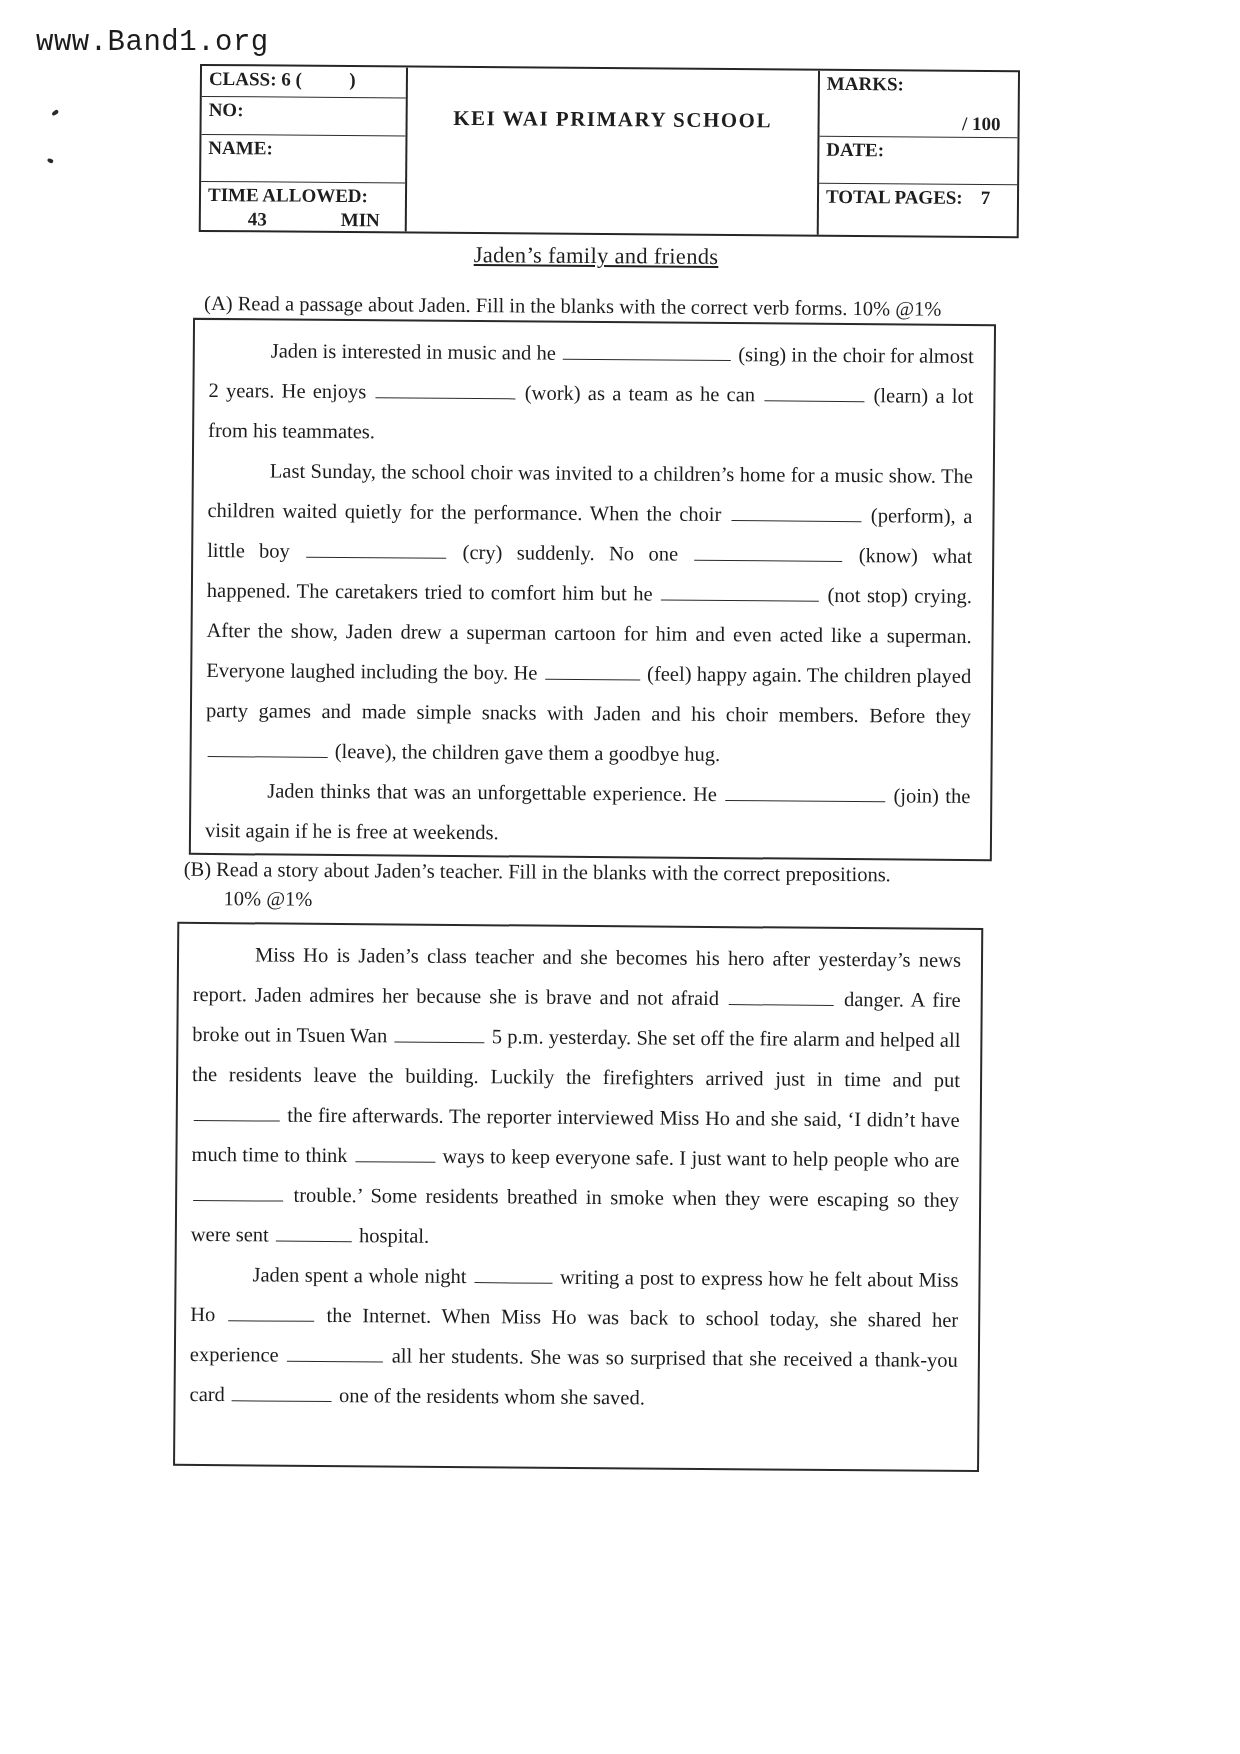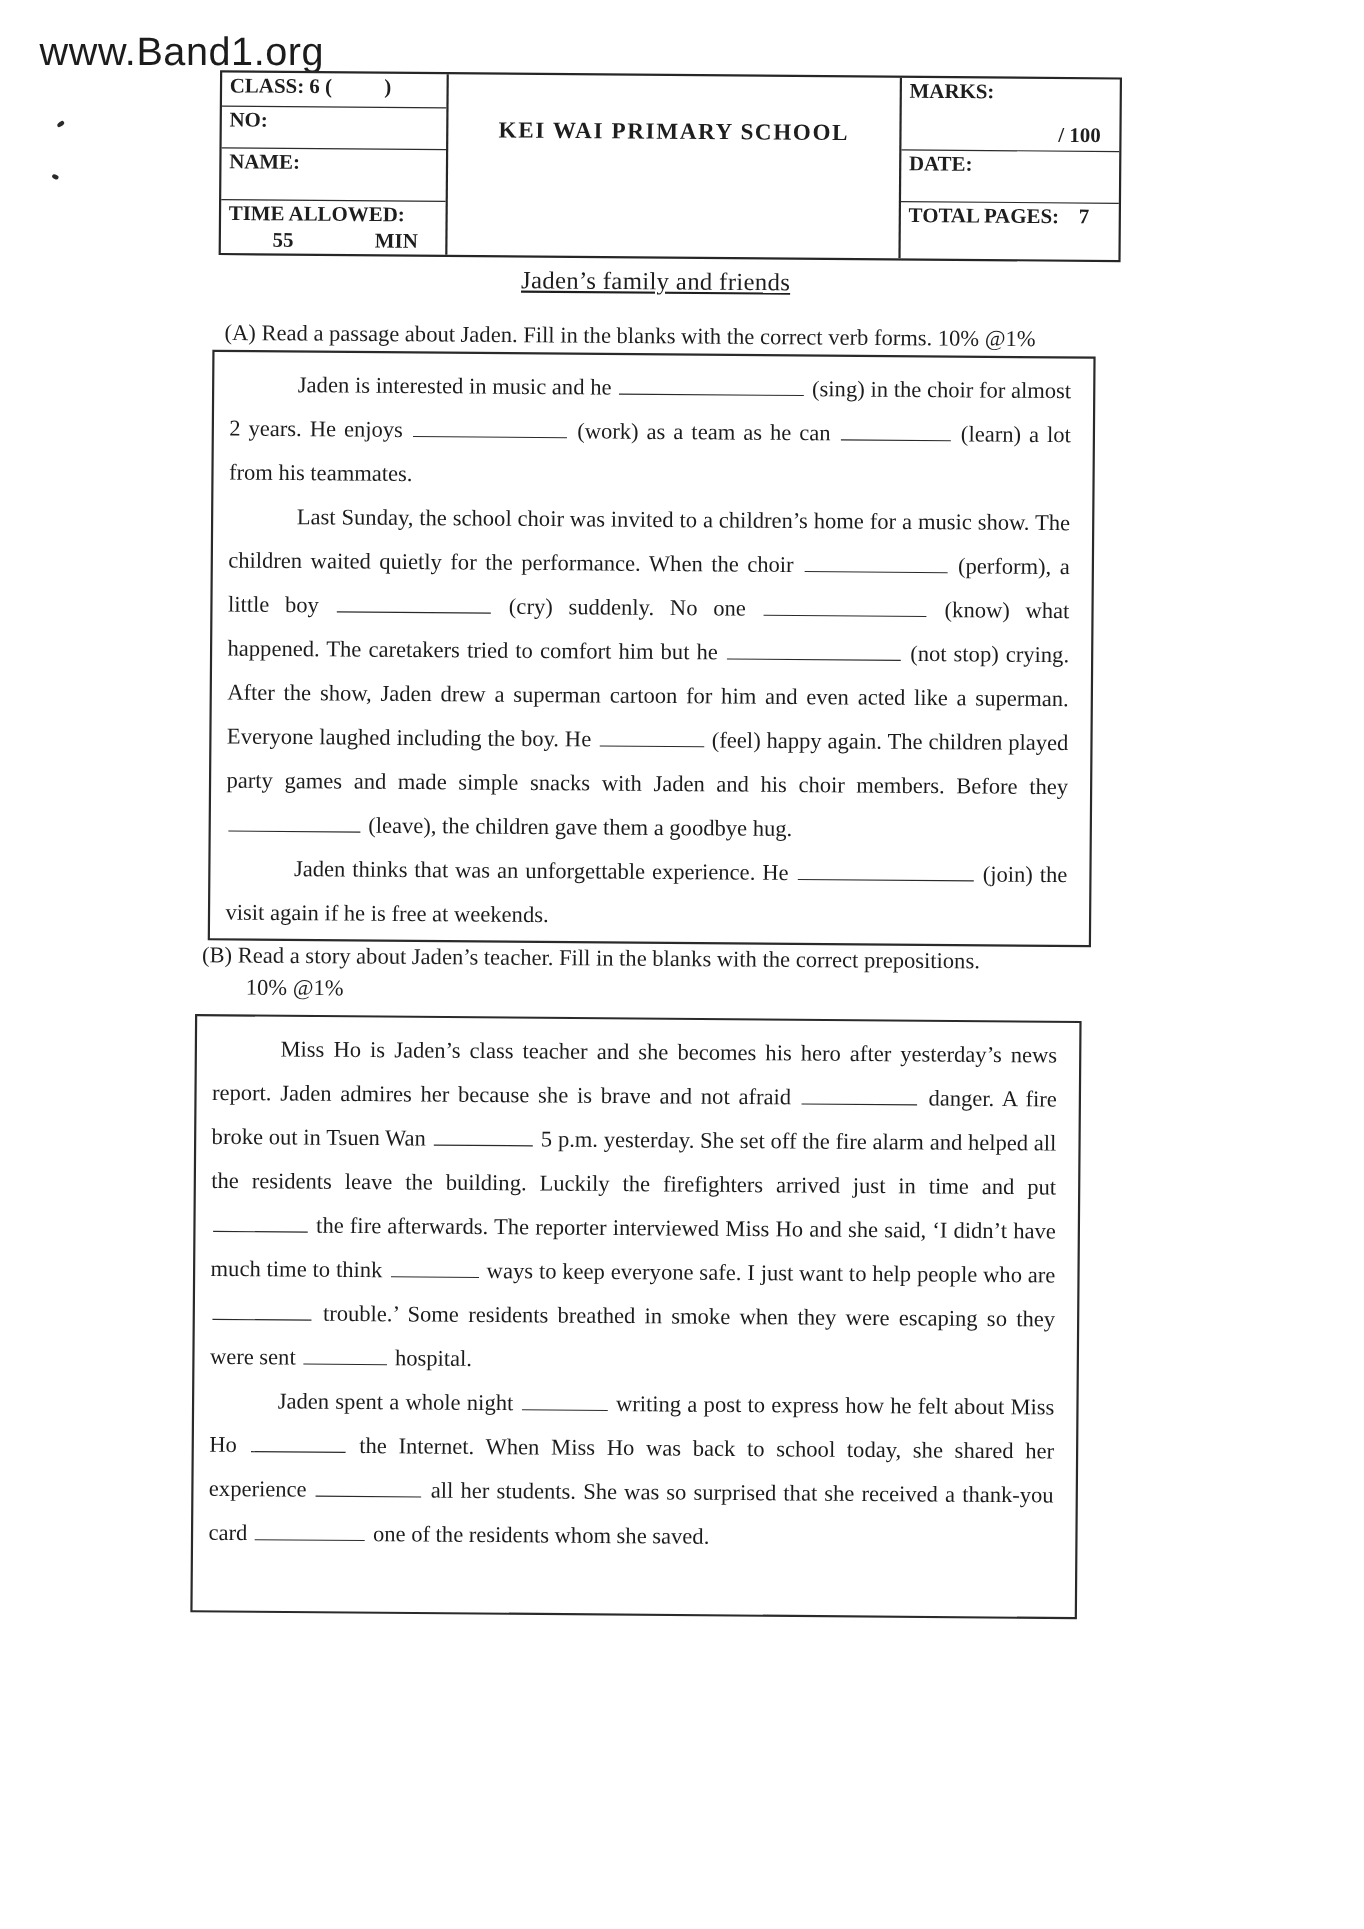--- a/index.html
+++ b/index.html
@@ -6,22 +6,22 @@
   body {
     width:1240px; height:1754px;
     background:#ffffff;
     font-family:"Liberation Serif", serif;
     color:#1e1e1e;
     overflow:hidden;
     position:relative;
   }
   .watermark {
     position:absolute; top:26px; left:36px;
-    font-family:Liberation Sans, sans-serif;
-    font-size:36px; color:#1c1c1c; letter-spacing:0.5px;
+    font-family:Liberation Mono, monospace;
+    font-size:29px; color:#1c1c1c; letter-spacing:0.5px;
   }
   .scan {
     position:absolute; top:0; left:0; width:1240px; height:1754px;
     transform:rotate(0.45deg); transform-origin:210px 70px;
   }
   
   .speck { position:absolute; width:7px; height:4px; background:#2a2a2a; border-radius:60% 40% 50% 50%; }
   .speck.s1 { top:112px; left:52px; transform:rotate(-35deg); }
   .speck.s2 { top:160px; left:48px; transform:rotate(25deg); width:6px; }
 
@@ -84,21 +84,21 @@
   <span class="speck s2"></span>
 
   <div class="header">
     <div class="h-left">
       <div class="h-row class">CLASS: 6 (          )</div>
       <div class="h-row no">NO:</div>
       <div class="h-row name">NAME:</div>
       <div class="h-row time">
         <div>TIME ALLOWED:</div>
         <div class="time-vals">
-          <span>55</span>
+          <span>43</span>
           <span>MIN</span>
         </div>
       </div>
     </div>
     <div class="h-center">KEI WAI PRIMARY SCHOOL</div>
     <div class="h-right">
       <div class="h-row marks">
         <div>MARKS:</div>
         <div class="marks-total">/ 100</div>
       </div>

